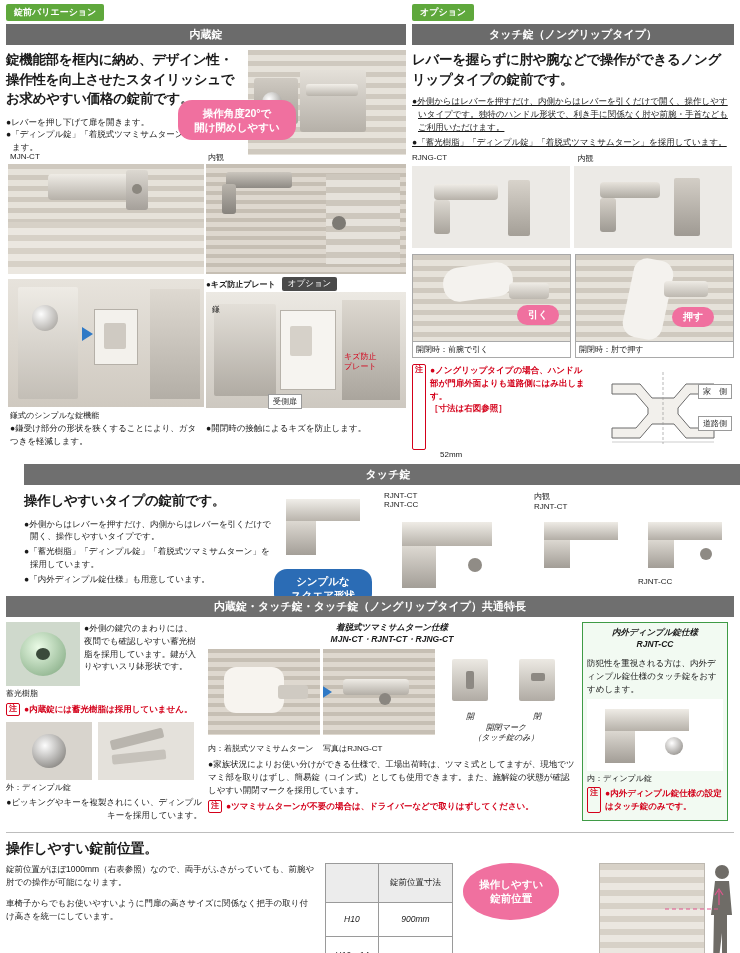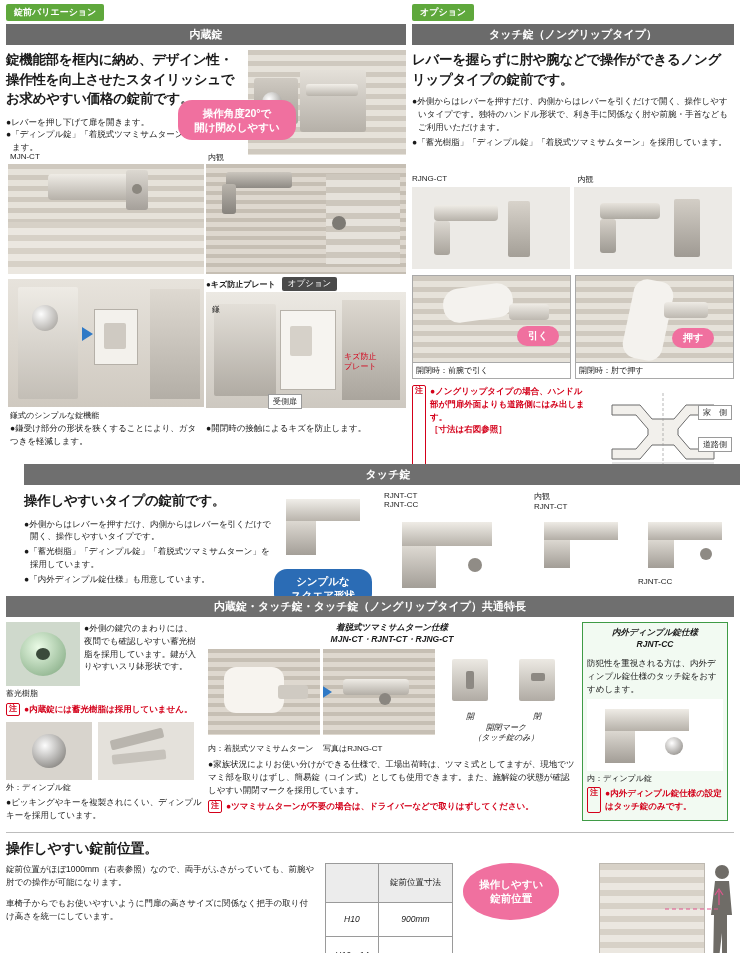--- a/index.html
+++ b/index.html
@@ -168,26 +168,26 @@
     <div class="bullets" style="position:absolute;left:200px;top:418px;width:198px;">●開閉時の接触によるキズを防止します。</div>
   </div>
 
   <div id="sec-option">
     <div class="sec-head">
       <span class="tag-green">オプション</span>
     </div>
     <div class="bar-dark" style="margin-top:3px;">タッチ錠（ノングリップタイプ）</div>
 
     <div class="hl" style="margin-top:5px;">レバーを握らずに肘や腕などで操作ができるノングリップタイプの錠前です。</div>
-    <div class="bullets" style="margin-top:6px;">
+    <div class="bullets" style="margin-top:6px;text-decoration:underline;">
       <div>●外側からはレバーを押すだけ、内側からはレバーを引くだけで開く、操作しやすいタイプです。独特のハンドル形状で、利き手に関係なく肘や前腕・手首などもご利用いただけます。</div>
       <div style="margin-top:3px;">●「蓄光樹脂」「ディンプル錠」「着脱式ツマミサムターン」を採用しています。</div>
     </div>
 
-    <div style="display:flex;gap:9px;margin-top:25px;">
+    <div style="display:flex;gap:9px;margin-top:4px;">
       <div class="cap" style="width:158px;">RJNG-CT</div>
       <div class="cap" style="width:158px;">内観</div>
     </div>
 
     <div style="display:flex;gap:4px;margin-top:2px;">
       <div class="art" style="width:158px;height:82px;">
         <div style="position:absolute;inset:0;background:#eceae6;"></div>
         <div style="position:absolute;left:22px;top:18px;width:64px;height:16px;background:linear-gradient(180deg,#efece6,#b6b1a9);border-radius:4px;"></div>
         <div style="position:absolute;left:22px;top:34px;width:16px;height:34px;background:linear-gradient(180deg,#ddd9d2,#a8a39b);border-radius:3px;"></div>
         <div style="position:absolute;left:96px;top:14px;width:22px;height:56px;background:linear-gradient(180deg,#d8d3cb,#a49f97);border-radius:2px;"></div>
@@ -316,21 +316,21 @@
         <div style="display:flex;gap:6px;margin-top:6px;">
           <div class="art" style="width:86px;height:58px;background:#d8d4cd;">
             <div style="position:absolute;left:26px;top:12px;width:34px;height:34px;border-radius:50%;background:radial-gradient(circle at 38% 34%,#fdfdfd,#6f6c67);"></div>
           </div>
           <div class="art" style="width:96px;height:58px;background:#e4e1db;">
             <div style="position:absolute;left:12px;top:12px;width:54px;height:10px;background:#b9b5ae;transform:rotate(-14deg);border-radius:2px;"></div>
             <div style="position:absolute;left:14px;top:30px;width:54px;height:10px;background:#c6c2bb;transform:rotate(-6deg);border-radius:2px;"></div>
           </div>
         </div>
         <div class="cap" style="margin-top:2px;">外：ディンプル錠</div>
-        <div class="bullets" style="margin-top:3px;">●ピッキングやキーを複製されにくい、ディンプルキーを採用しています。</div>
+        <div class="bullets" style="margin-top:3px;text-align:right;">●ピッキングやキーを複製されにくい、ディンプルキーを採用しています。</div>
       </div>
 
       <div style="width:368px;">
         <div class="center" style="font-size:8.5px;font-weight:bold;">着脱式ツマミサムターン仕様</div>
         <div class="center" style="font-size:8.5px;font-weight:bold;">MJN-CT・RJNT-CT・RJNG-CT</div>
 
         <div style="display:flex;gap:3px;margin-top:3px;">
           <div class="art" style="width:112px;height:86px;">
             <div class="louver2"></div>
             <div style="position:absolute;left:16px;top:18px;width:60px;height:46px;background:#f7f4ef;border-radius:12px;"></div>

